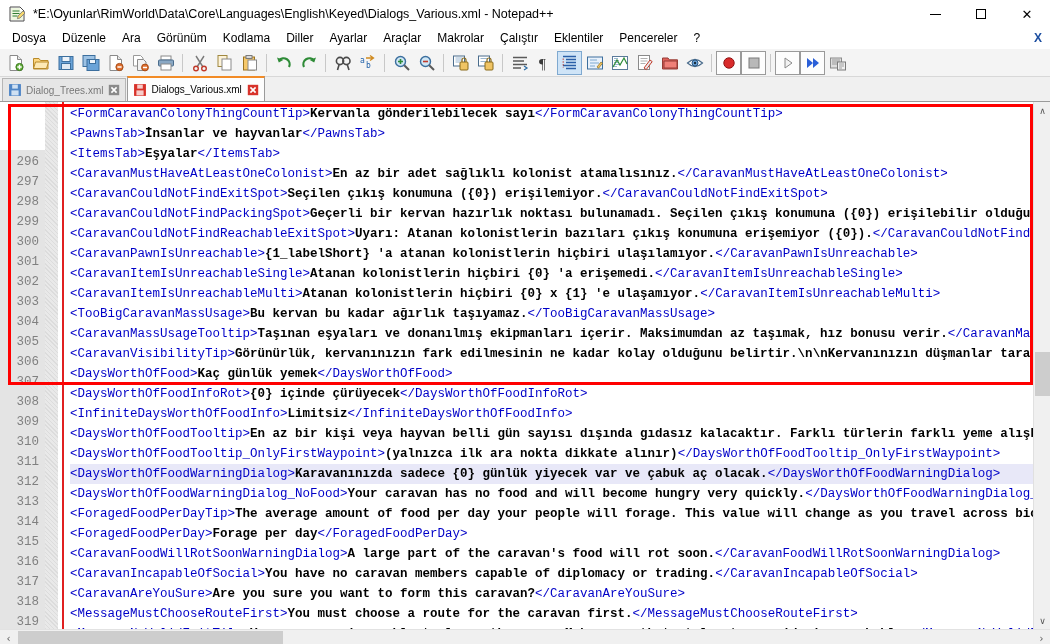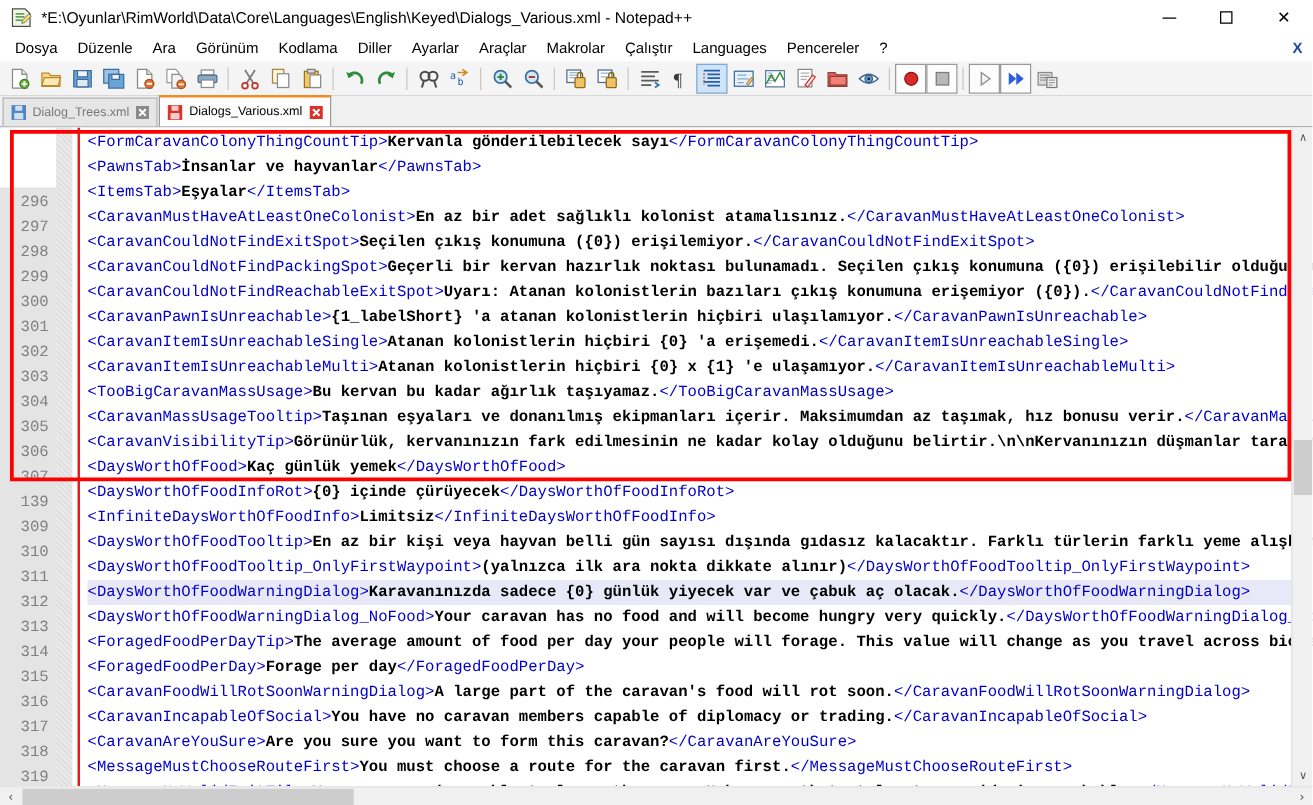--- a/index.html
+++ b/index.html
@@ -197,21 +197,21 @@
     <div class="menuitem">Dosya</div>
       <div class="menuitem">Düzenle</div>
       <div class="menuitem">Ara</div>
       <div class="menuitem">Görünüm</div>
       <div class="menuitem">Kodlama</div>
       <div class="menuitem">Diller</div>
       <div class="menuitem">Ayarlar</div>
       <div class="menuitem">Araçlar</div>
       <div class="menuitem">Makrolar</div>
       <div class="menuitem">Çalıştır</div>
-      <div class="menuitem">Languages</div>
+      <div class="menuitem">Eklentiler</div>
       <div class="menuitem">Pencereler</div>
       <div class="menuitem">?</div>
       <span class="menu-close-x">X</span>
   </div>
 
   <div class="toolbar" id="toolbar">
       <div class="tb" title="Yeni">
         <svg width="18" height="18" viewBox="0 0 18 18">
           <path d="M3 1.5 h7.5 L14.5 5.5 V16.5 H3 Z" fill="#fff" stroke="#8a8a8a" stroke-width="1"></path>
           <path d="M10.5 1.5 V5.5 H14.5" fill="#e8e8e8" stroke="#8a8a8a" stroke-width="1"></path>
@@ -471,21 +471,21 @@
           <div>298</div>
           <div>299</div>
           <div>300</div>
           <div>301</div>
           <div>302</div>
           <div>303</div>
           <div>304</div>
           <div>305</div>
           <div>306</div>
           <div>307</div>
-          <div>139</div>
+          <div>308</div>
           <div>309</div>
           <div>310</div>
           <div>311</div>
           <div>312</div>
           <div>313</div>
           <div>314</div>
           <div>315</div>
           <div>316</div>
           <div>317</div>
           <div>318</div>

